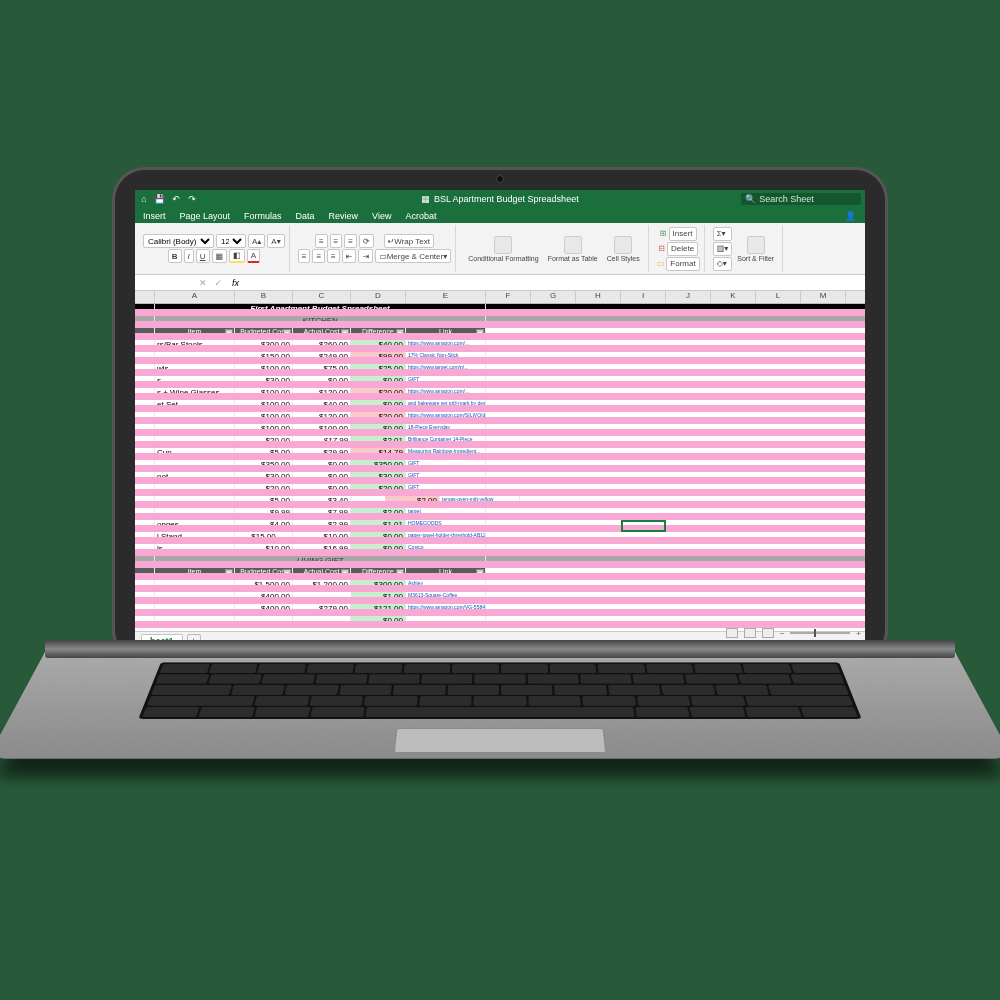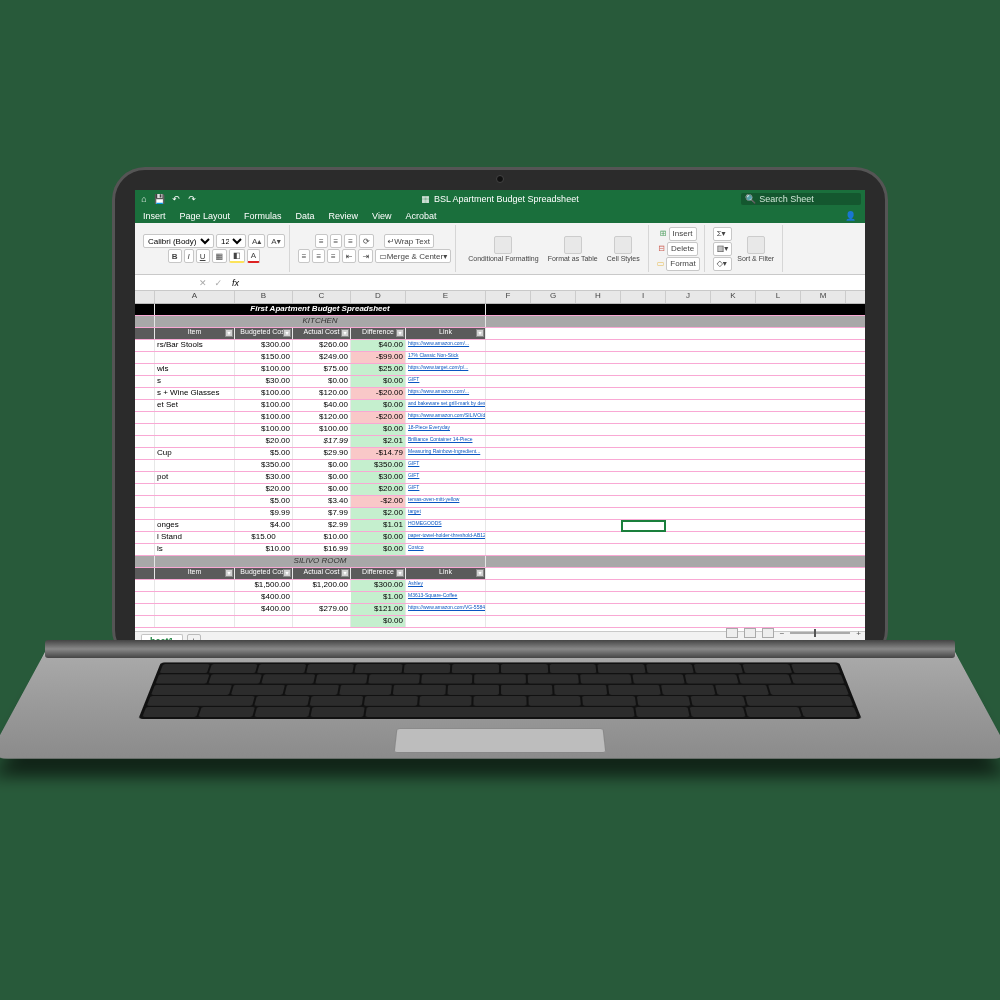--- a/index.html
+++ b/index.html
@@ -98,21 +98,21 @@
   .ribbon select { font-size:8px; height:14px; border:1px solid #c7c7c7; background:#fff; border-radius:2px;}
   .ribbon .bigbtn { display:flex; flex-direction:column; align-items:center; font-size:7px; gap:1px; padding:0 4px;}
   .ribbon .bigbtn .ic { width:18px; height:18px; background:#e8e8e8; border:1px solid #ccc; border-radius:2px;}
   .fx-bar { height:16px; background:#fff; border-bottom:1px solid #c9c9c9; display:flex; align-items:center; font-size:9px;}
   .fx-bar .cellref { width:60px; border-right:1px solid #c9c9c9; padding:0 4px;}
   .fx-bar .fxsym { padding:0 6px; font-style:italic;}
   .sheet-area { position:relative; height:340px; overflow:hidden; background:#fff;}
   .colheads { display:flex; height:13px; background:#e8e8e8; border-bottom:1px solid #bbb; font-size:8px; color:#444;}
   .colheads .ch { flex:0 0 auto; text-align:center; border-right:1px solid #ccc;}
   .rows { display:flex; flex-direction:column;}
-  .rows .r { display:flex; height:12px; border-bottom:1px solid #f9a8d4; font-size:8px;}
+  .rows .r { display:flex; height:12px; border-bottom:7px solid #f9a8d4; font-size:8px;}
   .rows .r .c { flex:0 0 auto; border-right:1px solid #e7e7e7; padding:0 2px; overflow:hidden; white-space:nowrap;}
   .title-row { background:#000; color:#fff; font-style:italic; font-weight:bold; text-align:center;}
   .section-row { background:#a8a8a8; color:#333; font-style:italic; text-align:center; font-size:7px;}
   .header-row .c { background:#5b5b5b; color:#fff; position:relative; font-size:7px; text-align:center;}
   .header-row .c .drop { position:absolute; right:1px; top:1px; width:8px; height:8px; background:#d0d0d0; border:1px solid #888; font-size:6px; line-height:6px; text-align:center;}
   .money { text-align:right;}
   .pos { background:#c5efce;}
   .neg { background:#f9c8c8;}
   .link { color:#0a56c2; font-size:5px; text-decoration:underline; text-align:left; overflow:hidden;}
   .selected-cell {
@@ -387,21 +387,21 @@
             <div class="c money" style="width: 58px;">$20.00</div>
             <div class="c money" style="width: 58px;">$0.00</div>
             <div class="c money pos" style="width: 55px;">$20.00</div>
             <div class="c link" style="width: 80px;">GIFT</div>
           </div>
           <div class="r ">
             <div class="c " style="width: 20px;"></div>
             <div class="c " style="width: 80px;"></div>
             <div class="c money" style="width: 58px;">$5.00</div>
             <div class="c money" style="width: 58px;">$3.40</div>
-            <div class="c money neg" style="width: 55px;">-$2.00</div>
+            <div class="c money neg" style="width: 55px; margin-left: 34px;">-$2.00</div>
             <div class="c link" style="width: 80px;">tervas-oven-mitt-yellow</div>
           </div>
           <div class="r ">
             <div class="c " style="width: 20px;"></div>
             <div class="c " style="width: 80px;"></div>
             <div class="c money" style="width: 58px;">$9.99</div>
             <div class="c money" style="width: 58px;">$7.99</div>
             <div class="c money pos" style="width: 55px;">$2.00</div>
             <div class="c link" style="width: 80px;">target</div>
           </div>
@@ -424,21 +424,21 @@
           <div class="r ">
             <div class="c " style="width: 20px;"></div>
             <div class="c " style="width: 80px;">ls</div>
             <div class="c money" style="width: 58px;">$10.00</div>
             <div class="c money" style="width: 58px;">$16.99</div>
             <div class="c money pos" style="width: 55px;">$0.00</div>
             <div class="c link" style="width: 80px;">Costco</div>
           </div>
           <div class="r section-row">
             <div class="c " style="width: 20px;"></div>
-            <div class="c " style="width: 331px;">SILIVO ROOM</div>
+            <div class="c " style="width: 331px;">LIVING GIFT</div>
           </div>
           <div class="r header-row">
             <div class="c " style="width: 20px;"></div>
             <div class="c " style="width: 80px;">Item<span class="drop">▾</span></div>
             <div class="c " style="width: 58px;">Budgeted Cost<span class="drop">▾</span></div>
             <div class="c " style="width: 58px;">Actual Cost<span class="drop">▾</span></div>
             <div class="c " style="width: 55px;">Difference<span class="drop">▾</span></div>
             <div class="c " style="width: 80px;">Link<span class="drop">▾</span></div>
           </div>
           <div class="r ">

